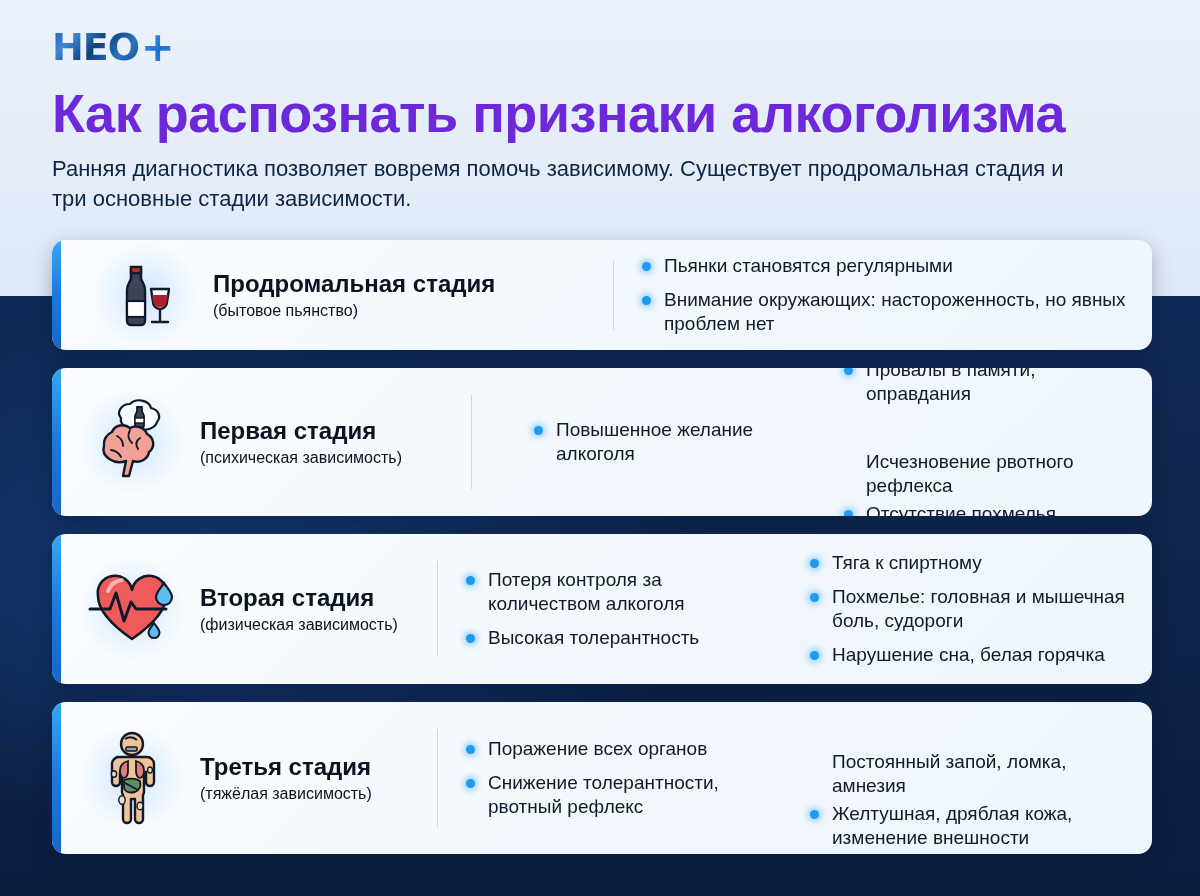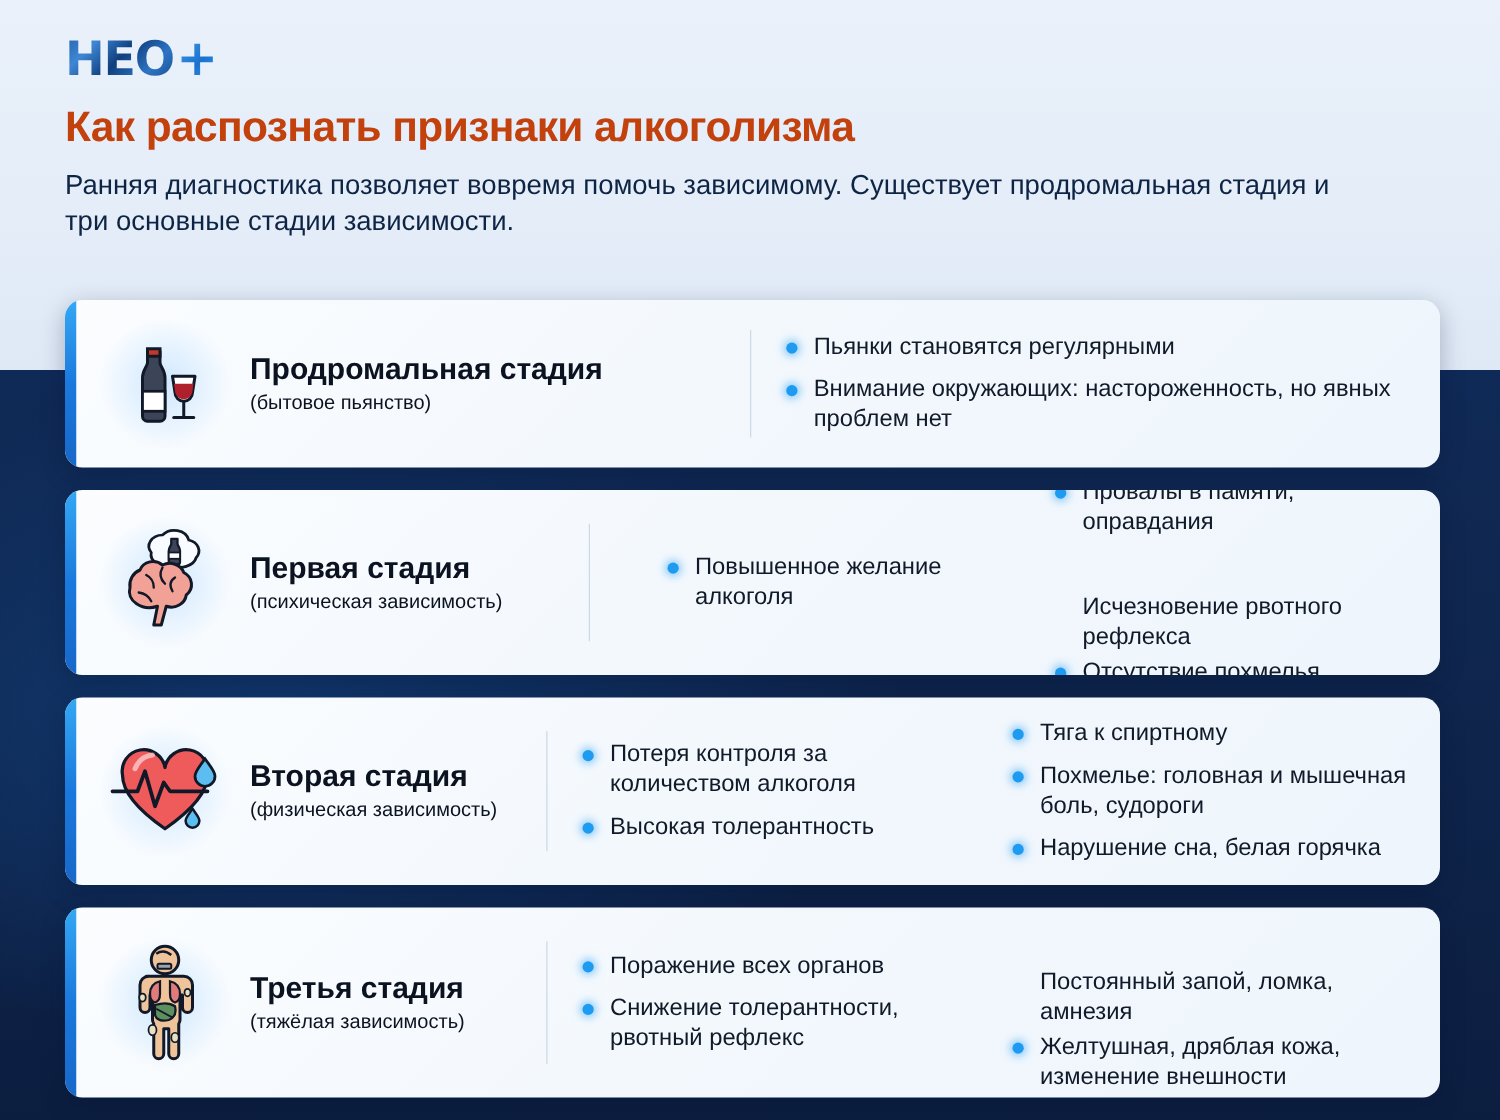--- a/index.html
+++ b/index.html
@@ -66,23 +66,23 @@
     font-weight: 700;
     margin-left: 2px;
     background: linear-gradient(135deg, #4ea8ef 0%, #1a72cf 55%, #3d9be6 100%);
     -webkit-background-clip: text;
     background-clip: text;
     color: transparent;
     -webkit-text-fill-color: transparent;
   }
 
   .page-title {
-    font-size: 34px;
+    font-size: 54px;
     font-weight: 700;
-    color: #c2410c;
+    color: #6d28d9;
     line-height: 1.08;
     letter-spacing: -0.5px;
     white-space: nowrap;
   }
 
   .page-subtitle {
     margin-top: 12px;
     font-size: 22px;
     line-height: 1.34;
     color: #0e2444;
@@ -107,21 +107,21 @@
     box-shadow: 0 6px 20px rgba(4, 18, 45, 0.28);
   }
   .card::before {
     content: "";
     position: absolute;
     left: 0; top: 0; bottom: 0;
     width: 9px;
     background: linear-gradient(180deg, #34a8f5 0%, #1b79dd 50%, #1768c9 100%);
   }
 
-  .card-1 { height: 134px; }
+  .card-1 { height: 110px; padding-left: 13px; }
   .card-2 { height: 148px; gap: 34px; }
   .card-3 { height: 150px; }
   .card-4 { height: 152px; }
 
   
   .stage-block {
     display: flex;
     align-items: center;
     padding-left: 28px;
     flex: 0 0 auto;

